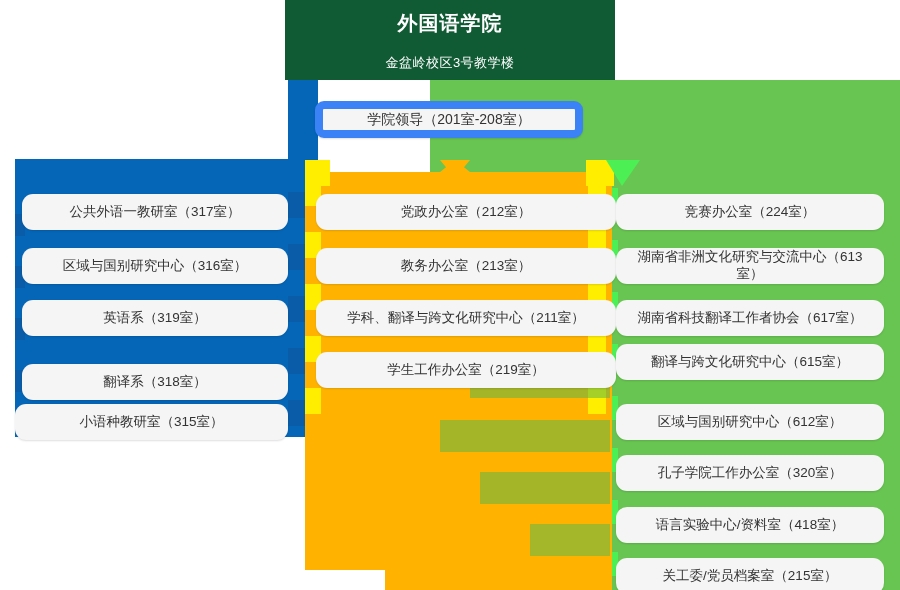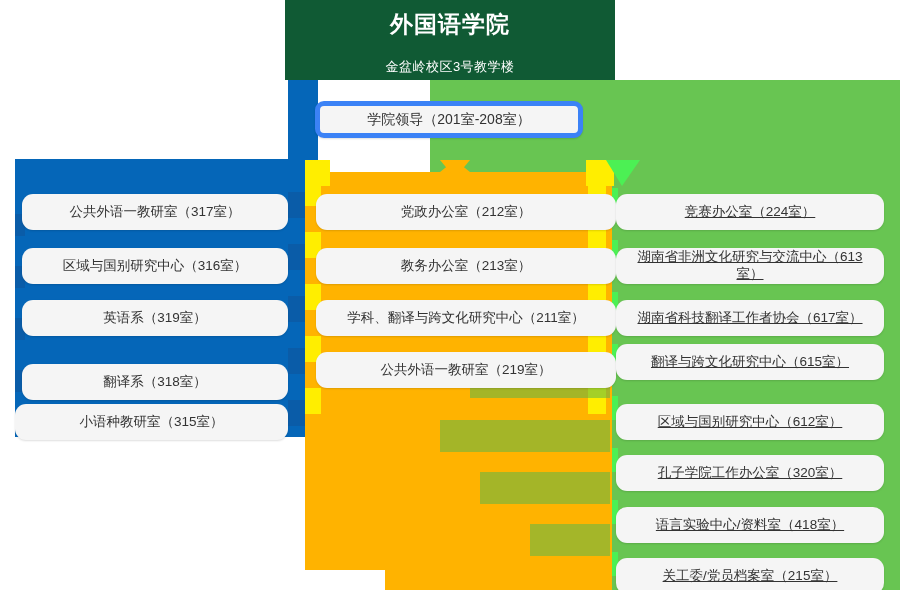--- a/index.html
+++ b/index.html
@@ -35,21 +35,21 @@
     width: 330px;
     height: 80px;
     background: #105a34;
     box-sizing: border-box;
     text-align: center;
     color: #ffffff;
   }
   .header-title {
     margin: 0;
     padding-top: 11px;
-    font-size: 23px;
+    font-size: 20px;
     font-weight: bold;
     letter-spacing: 1px;
     line-height: 1.2;
   }
   .header-sub {
     margin: 10px;
     padding-top: 9px;
     font-size: 13px;
     font-weight: normal;
     letter-spacing: 0.5px;
@@ -71,21 +71,21 @@
     padding: 0 8px;
     box-shadow: 0 1px 2px rgba(0,0,0,0.13);
   }
 
   
   .node-leader {
     left: 315px;
     top: 101px;
     width: 268px;
     height: 37px;
-    border: 5px solid #3b82f6;
+    border: 8px solid #3b82f6;
     border-radius: 9px;
     font-size: 14px;
     background: #f5f5f5;
   }
 
   
   .col-blue .node {
     left: 22px;
     width: 266px;
     height: 36px;
@@ -100,21 +100,20 @@
     left: 316px;
     width: 300px;
     height: 36px;
   }
 
   
   .col-green .node {
     left: 616px;
     width: 268px;
     height: 36px;
-    text-decoration: underline;
   }
 </style>
 </head>
 <body>
 
 <div id="org-chart">
 
   <svg id="shape-layer" viewBox="0 0 900 590" xmlns="http://www.w3.org/2000/svg">
 
     <rect x="430" y="80" width="470" height="300" fill="#68c552"></rect>
@@ -210,21 +209,21 @@
     <div class="node" style="top:248px">区域与国别研究中心（316室）</div>
     <div class="node" style="top:300px">英语系（319室）</div>
     <div class="node" style="top:364px">翻译系（318室）</div>
     <div class="node wide" style="top:404px">小语种教研室（315室）</div>
   </div>
 
   <div class="col-orange">
     <div class="node" style="top:194px">党政办公室（212室）</div>
     <div class="node" style="top:248px">教务办公室（213室）</div>
     <div class="node" style="top:300px">学科、翻译与跨文化研究中心（211室）</div>
-    <div class="node" style="top:352px">公共外语一教研室（219室）</div>
+    <div class="node" style="top:352px">学生工作办公室（219室）</div>
   </div>
 
   <div class="col-green">
     <div class="node" style="top:194px">竞赛办公室（224室）</div>
     <div class="node" style="top:248px">湖南省非洲文化研究与交流中心（613室）</div>
     <div class="node" style="top:300px">湖南省科技翻译工作者协会（617室）</div>
     <div class="node" style="top:344px">翻译与跨文化研究中心（615室）</div>
     <div class="node" style="top:404px">区域与国别研究中心（612室）</div>
     <div class="node" style="top:455px">孔子学院工作办公室（320室）</div>
     <div class="node" style="top:507px">语言实验中心/资料室（418室）</div>

